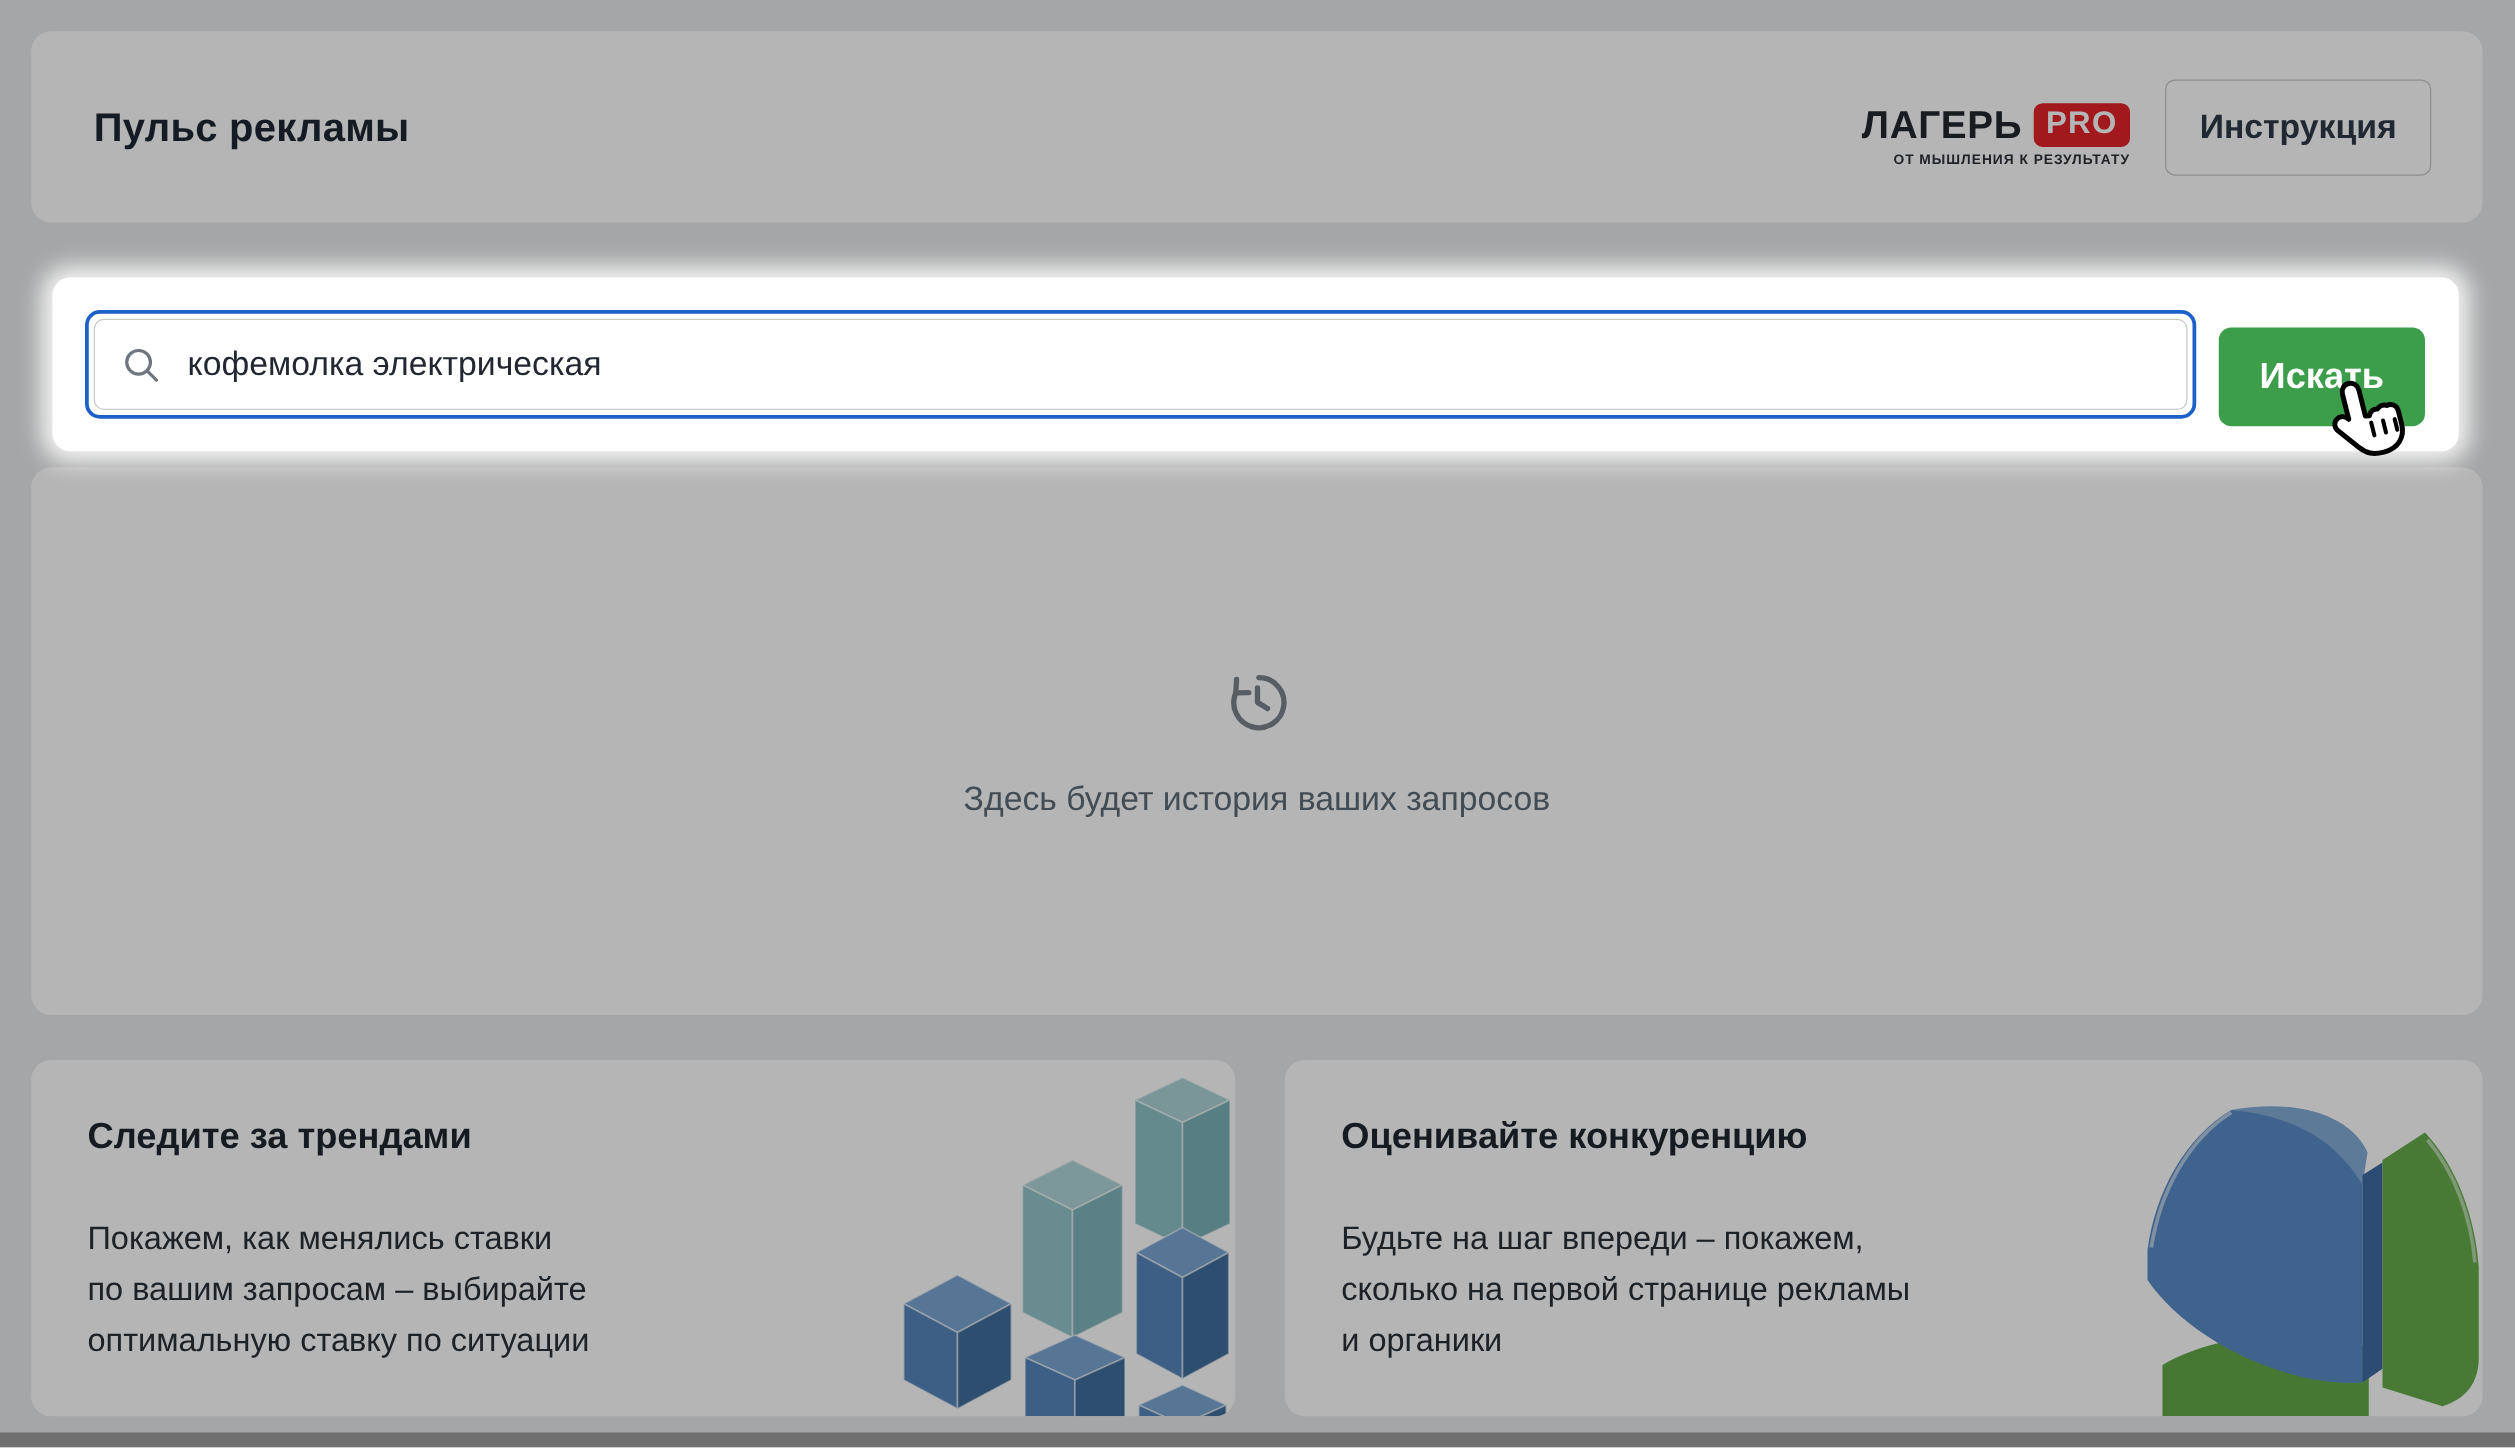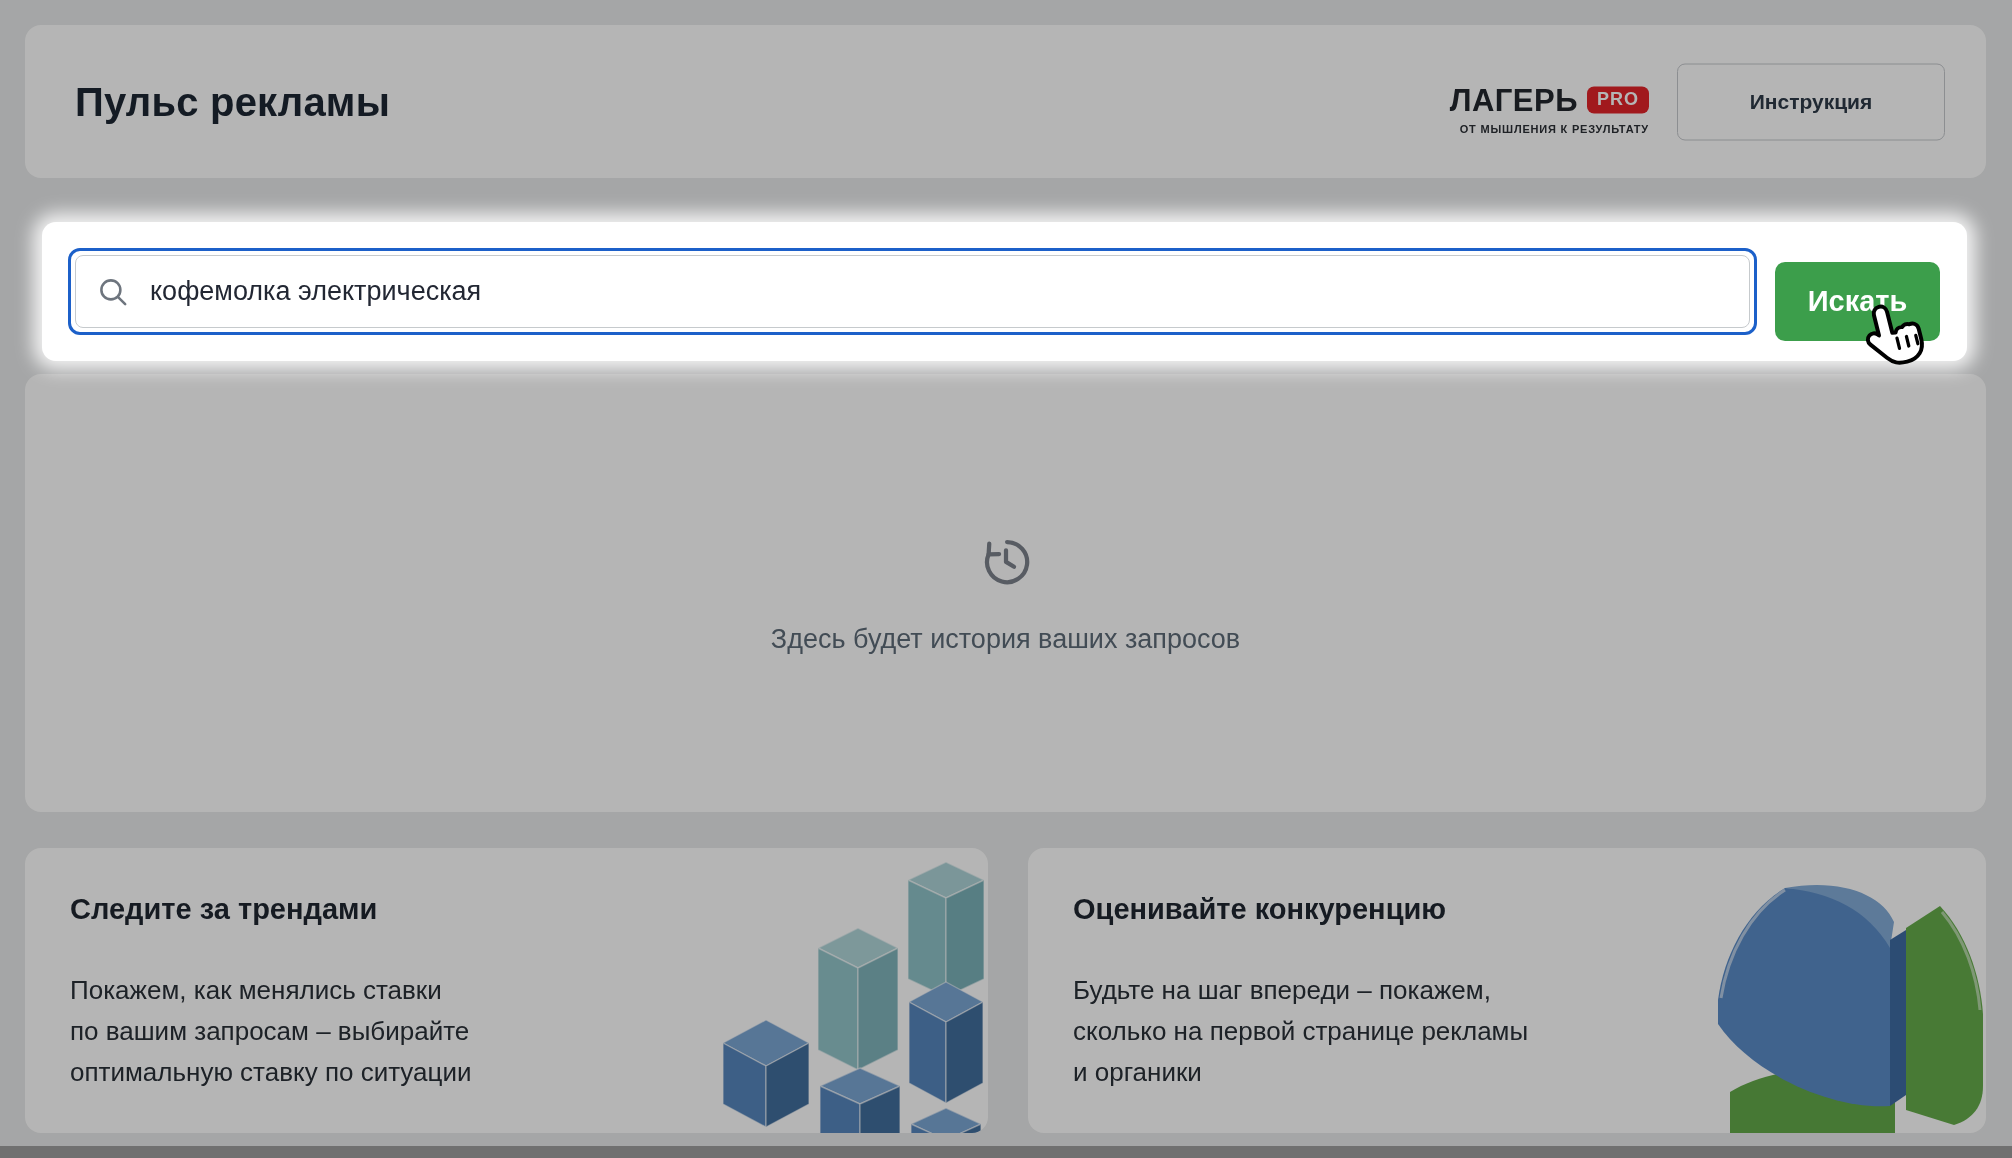--- a/index.html
+++ b/index.html
@@ -3,32 +3,32 @@
 <meta charset="utf-8">
 <style>
   html,body{margin:0;padding:0;background:#e9eaeb;}
   .screen{position:relative;width:2012px;height:1158px;background:#e9eaeb;overflow:hidden;
           font-family:"Liberation Sans",sans-serif;color:#1d2733;}
   .panel{position:absolute;background:#ffffff;border-radius:16px;}
 
   
   .header{left:25px;top:25px;width:1961px;height:153px;}
   .page-title{position:absolute;left:50px;top:50%;transform:translateY(-50%);
-              font-size:40px;font-weight:700;color:#1d2733;letter-spacing:.2px;}
+              font-size:32px;font-weight:700;color:#1d2733;letter-spacing:.2px;}
   .header-right{position:absolute;right:41px;top:50%;transform:translateY(-50%);
                 display:flex;align-items:center;gap:28px;}
   .logo{display:flex;flex-direction:column;align-items:flex-end;margin-top:13px;}
   .logo-row{display:flex;align-items:center;gap:9px;}
   .logo-brand{font-size:31px;font-weight:800;color:#23272e;letter-spacing:.5px;}
-  .logo-badge{background:#e3242a;color:#fff;font-size:18px;font-weight:800;
+  .logo-badge{background:#e3242a;color:#fff;font-size:25px;font-weight:800;
               padding:2px 10px 4px;border-radius:7px;letter-spacing:1px;}
   .logo-tagline{font-size:11px;font-weight:700;color:#2c3036;letter-spacing:.8px;margin-top:4px;}
   .instruction-btn{background:#fff;border:1px solid #c5c8cc;border-radius:8px;
-                   width:268px;height:77px;font-family:inherit;
-                   font-size:21px;font-weight:600;color:#2e3a48;cursor:pointer;}
+                   width:213px;height:77px;font-family:inherit;
+                   font-size:27px;font-weight:600;color:#2e3a48;cursor:pointer;}
 
   
   .overlay{position:absolute;inset:0;background:rgba(0,0,0,0.29);z-index:50;}
   .search-band{position:absolute;left:42px;top:222px;width:1925px;height:139px;background:#fff;
                border-radius:14px;z-index:60;box-shadow:0 0 18px 9px rgba(255,255,255,0.85);}
   .search-box{position:absolute;left:26px;top:26px;width:1689px;height:87px;background:#fff;
               border:3px solid #1c60c9;border-radius:12px;box-sizing:border-box;}
   .search-box-inner{position:absolute;inset:4px;border:1px solid #c6cacd;border-radius:8px;
                     display:flex;align-items:center;gap:18px;padding:0 20px;}
   .search-input{flex:1;border:none;outline:none;background:transparent;font-family:inherit;

